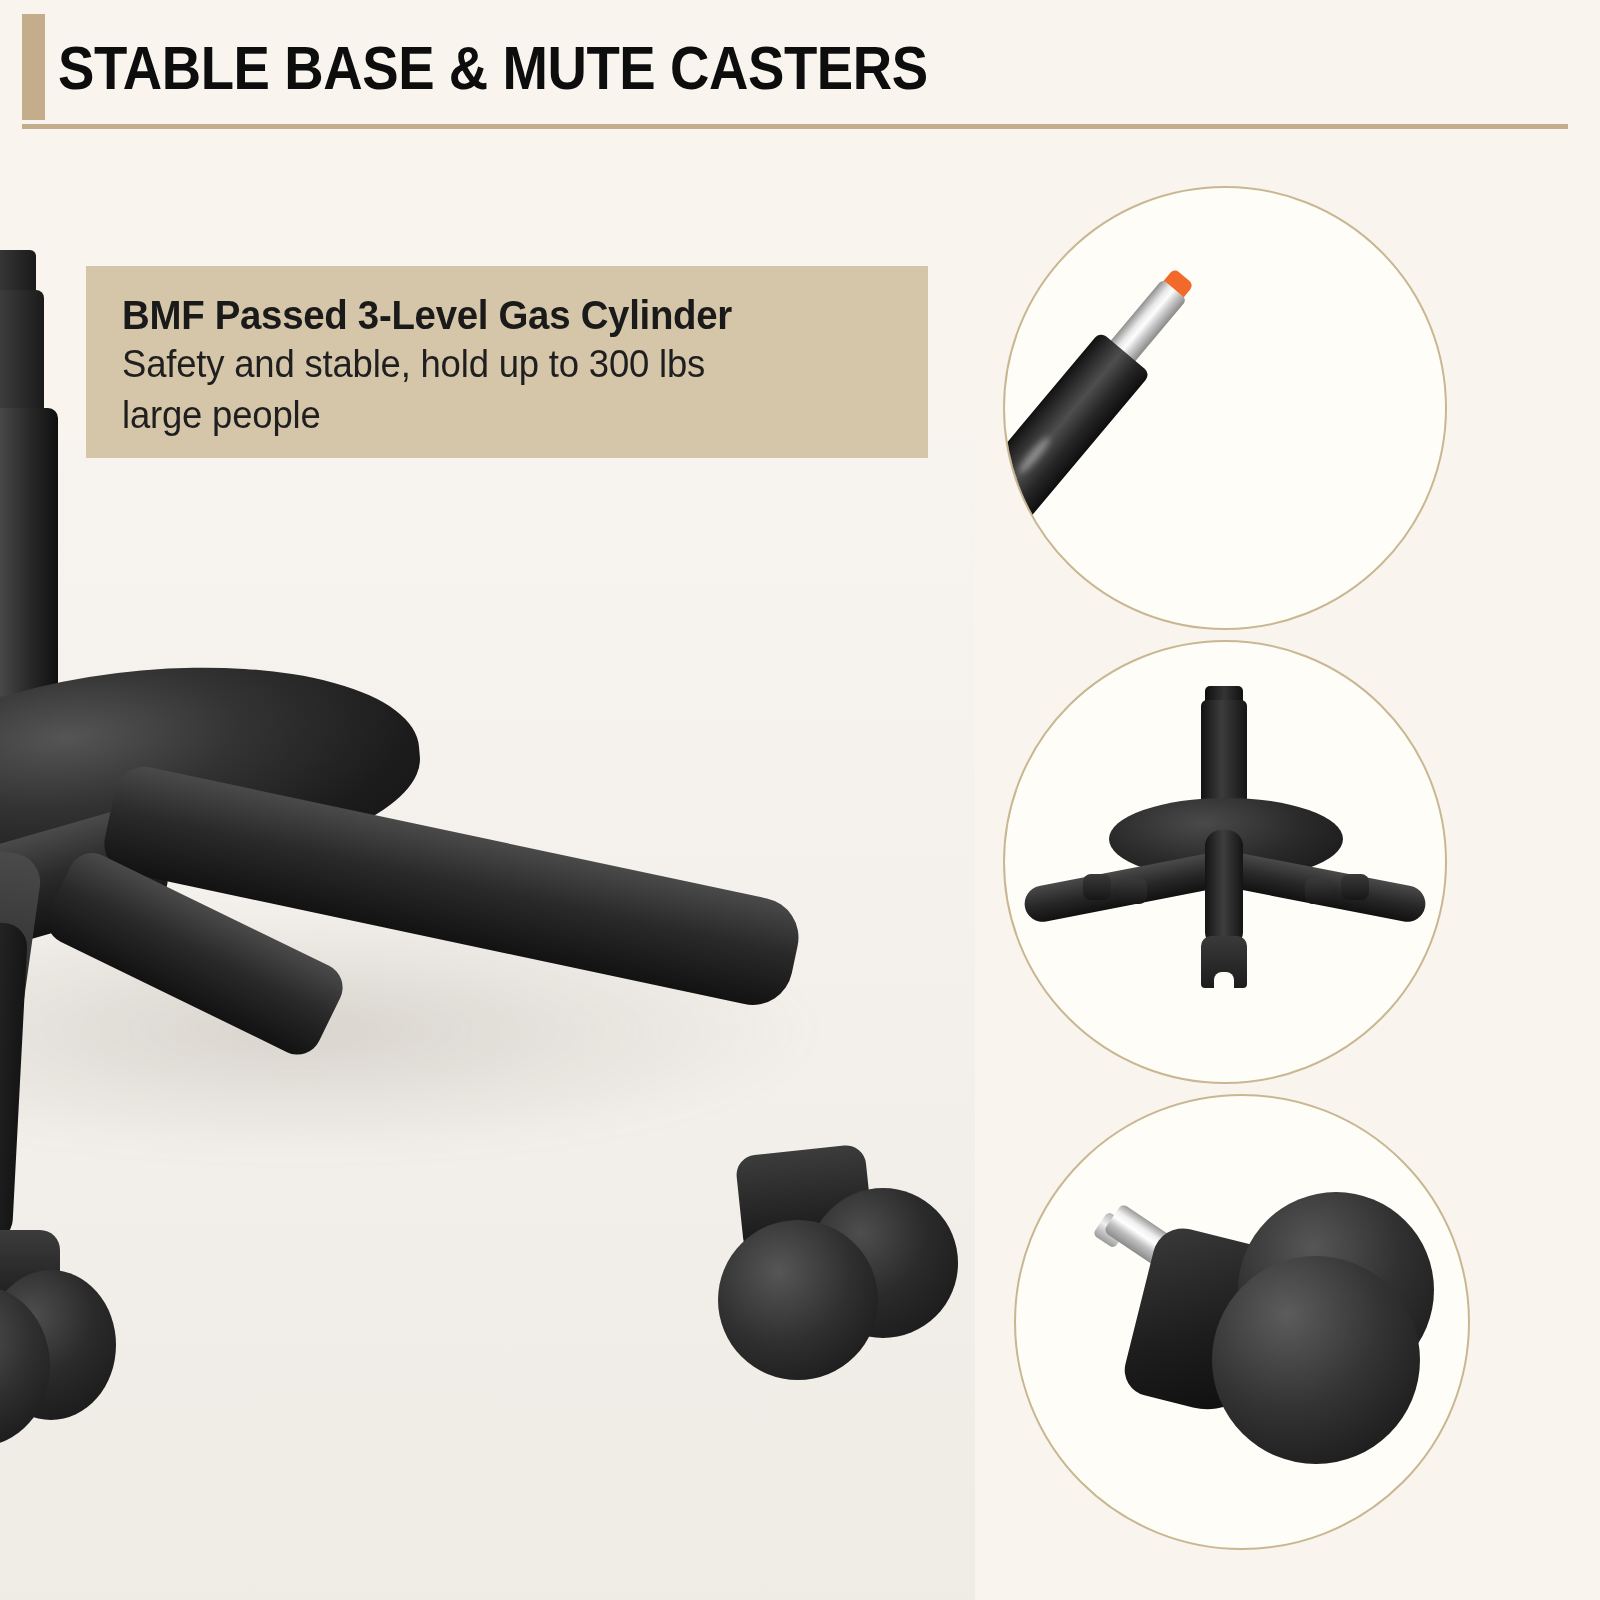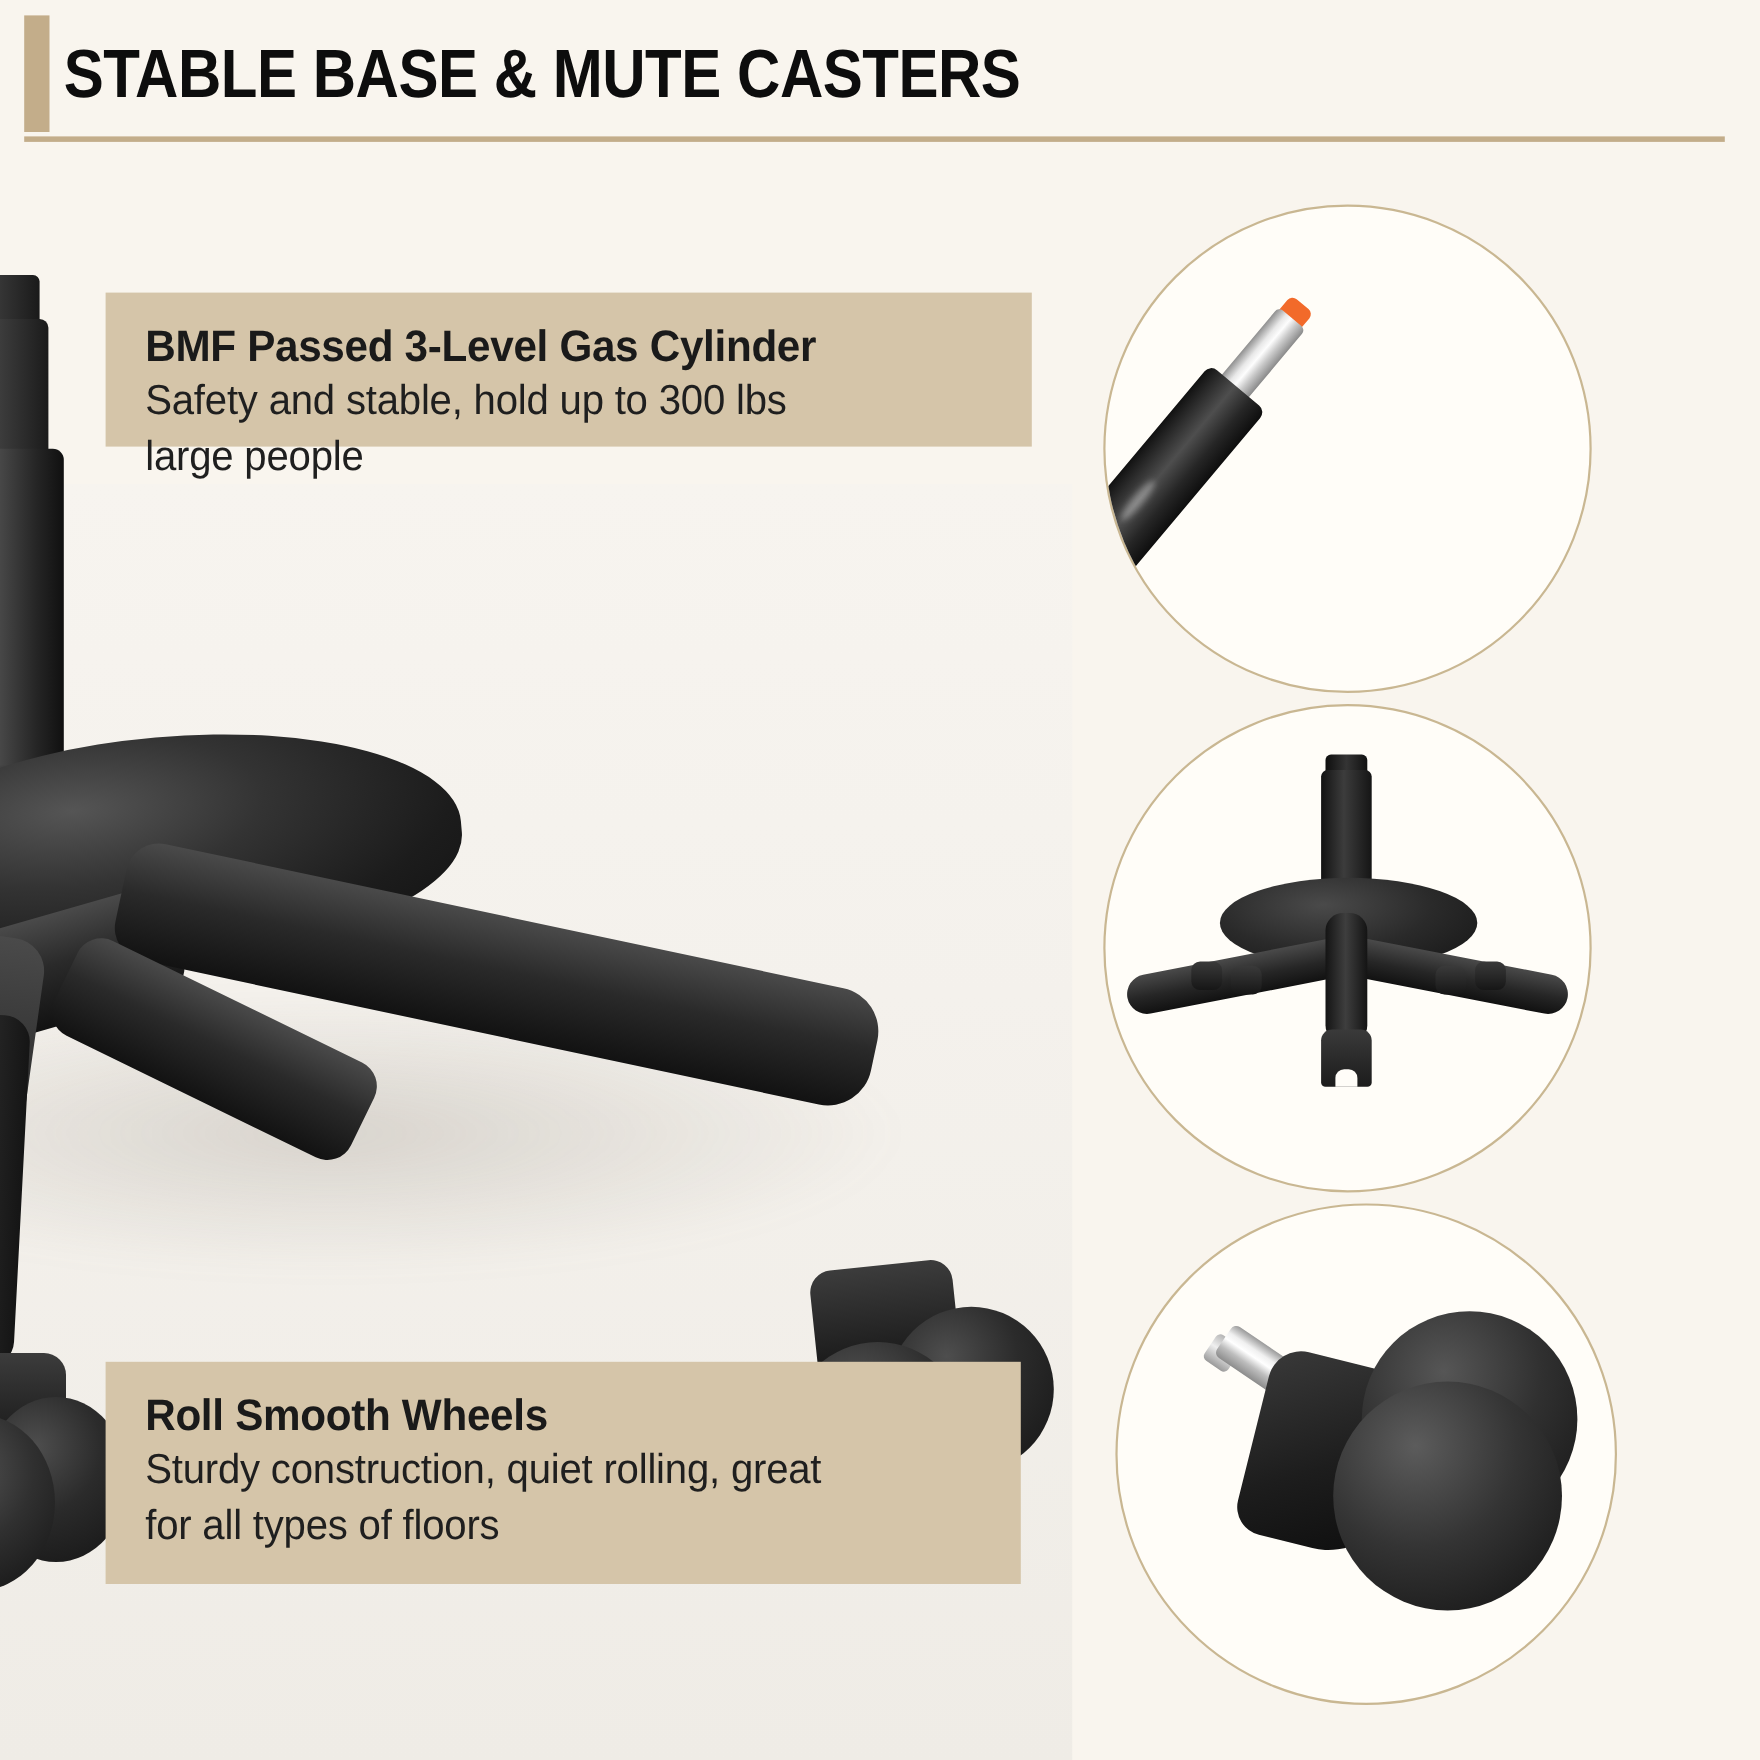--- a/index.html
+++ b/index.html
@@ -195,21 +195,21 @@
   }
   .callout .c-line {
     font-size: 38px;
     color: #1f1f1f;
     line-height: 1.33;
     letter-spacing: -0.2px;
     transform: scaleX(0.96);
     transform-origin: left center;
     white-space: nowrap;
   }
-  #callout-1 { left: 96px; top: 266px; width: 842px; height: 140px; }
+  #callout-1 { left: 86px; top: 266px; width: 842px; height: 192px; }
   #callout-2 { left: 96px; top: 745px; width: 824px; height: 196px; }
   #callout-3 { left: 96px; top: 1238px; width: 832px; height: 202px; }
 
   
   .inset {
     position: absolute;
     border-radius: 50%;
     border: 2px solid #c9b792;
     background: #fffdf8;
     overflow: hidden;
@@ -393,25 +393,20 @@
     </div>
   </div>
 
   <div class="callout solid" id="callout-1">
     <div class="c-title">BMF Passed 3-Level Gas Cylinder</div>
     <div class="c-line">Safety and stable, hold up to 300 lbs</div>
     <div class="c-line">large people</div>
   </div>
 
 
-  <div class="callout solid" id="callout-3">
-    <div class="c-title">Roll Smooth Wheels</div>
-    <div class="c-line">Sturdy construction, quiet rolling, great</div>
-    <div class="c-line">for all types of floors</div>
-  </div>
 
   <div class="inset" id="inset-1">
     <div class="gc">
       <div class="gc-tip"></div>
       <div class="gc-piston"></div>
       <div class="gc-body"></div>
       <div class="gc-gloss"></div>
     </div>
   </div>
 

